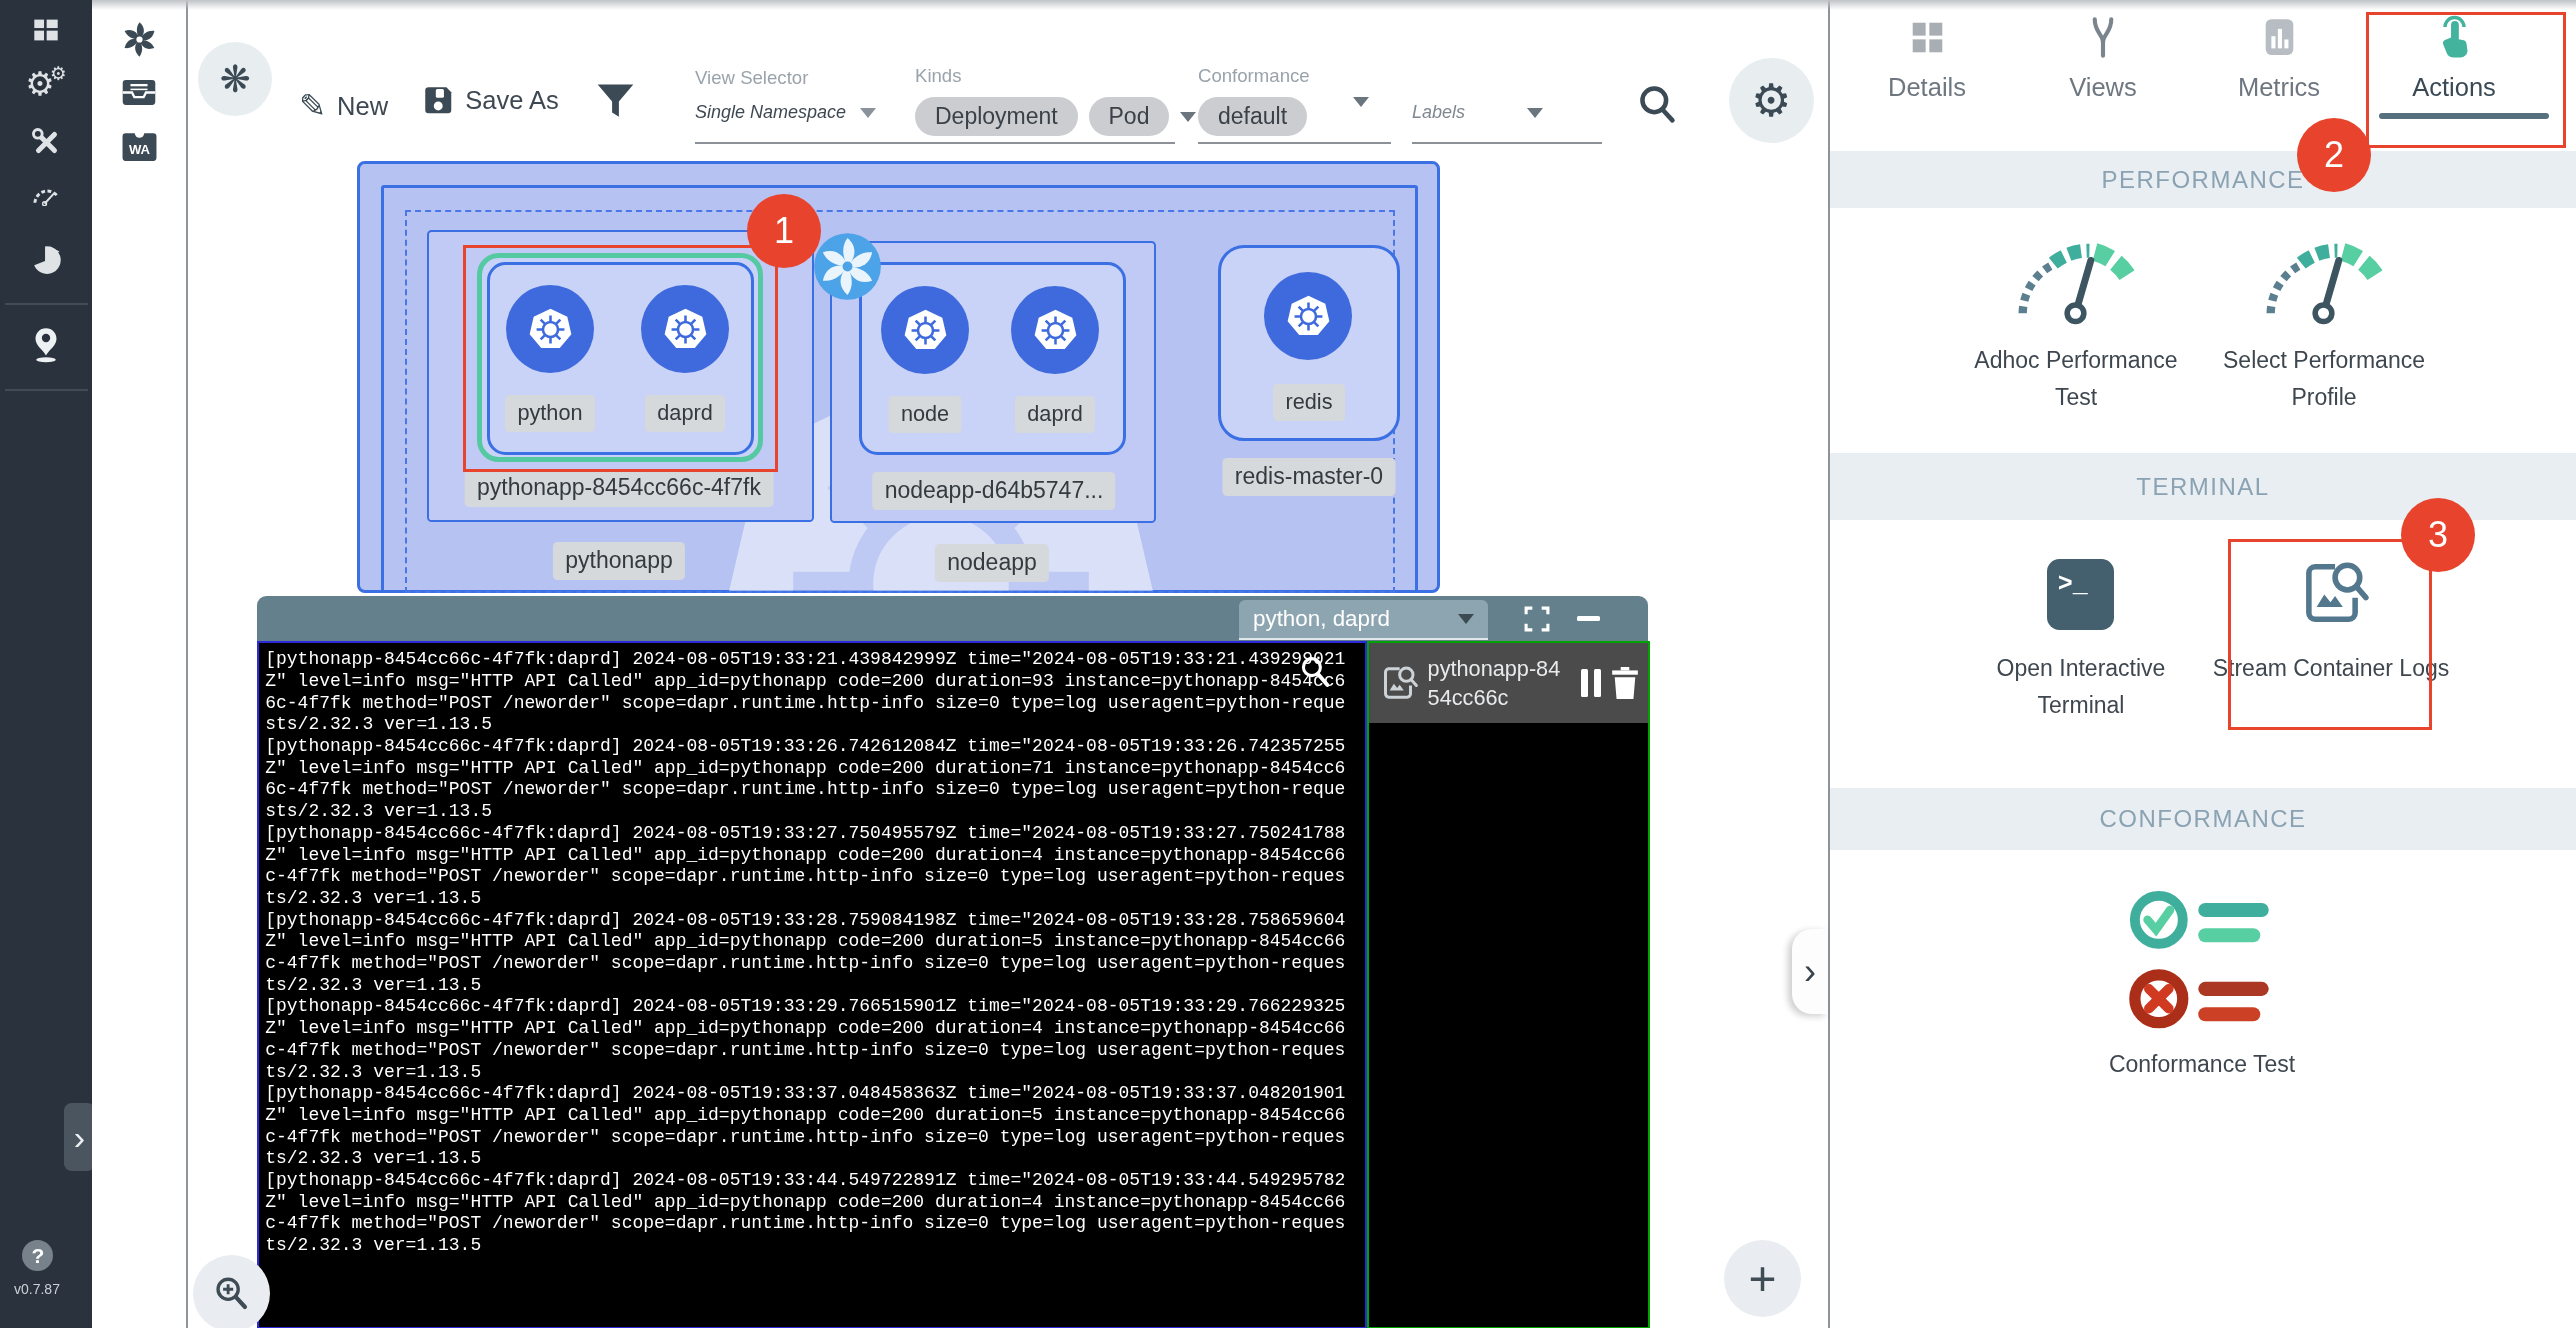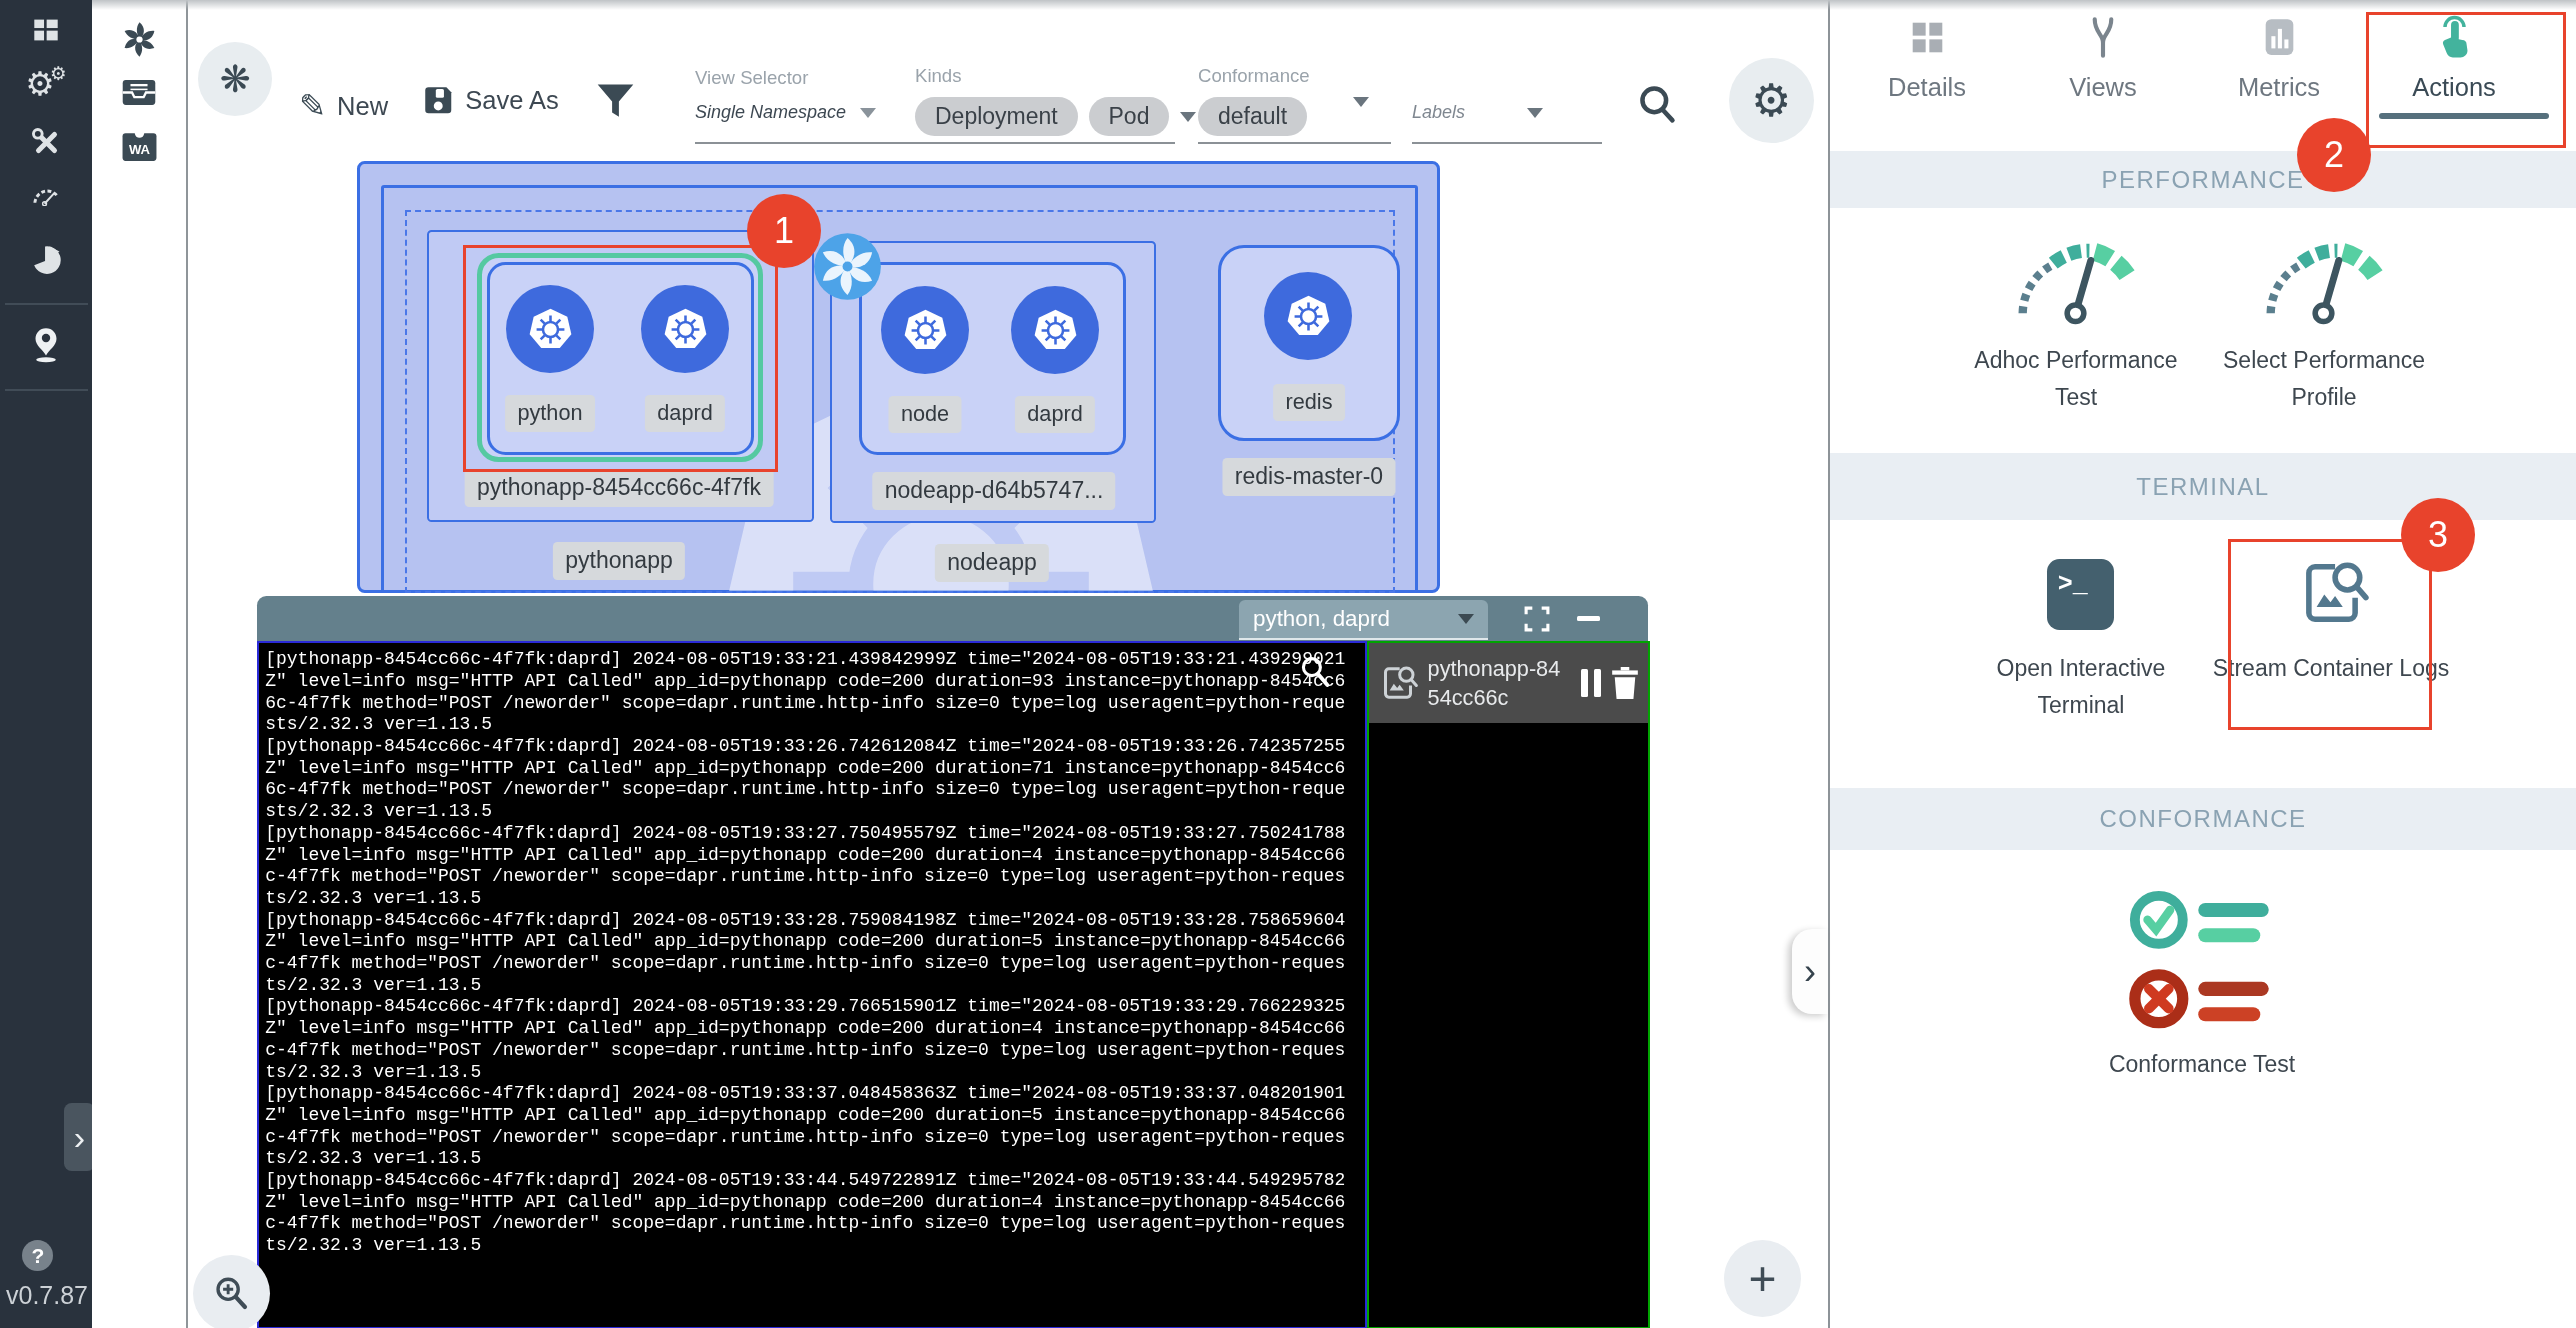--- a/index.html
+++ b/index.html
@@ -11,21 +11,21 @@
 
   
   .nav-dark { left:0; top:0; width:92px; height:1329px; background:#29323d; z-index:8; }
   .nav-dark .ico { position:absolute; left:0; width:92px; display:flex; justify-content:center; }
   .nav-sep { position:absolute; left:4.6px; width:83px; height:1.5px; background:#414c57; }
   .nav-chevron-tab { position:absolute; left:64px; top:1103px; width:31px; height:68px;
       background:#4a555f; border-radius:7.7px; color:#eef1f3; font-size:34px;
       display:flex; align-items:center; justify-content:center; z-index:9; }
   .help-circle { position:absolute; left:22.4px; top:1240px; width:31px; height:31px; border-radius:50%;
       background:#78828b; color:#fff; font-size:21px; font-weight:bold; }
-  .version { position:absolute; left:6px; top:1281px; color:#ccd1d6; font-size:25px; }
+  .version { position:absolute; left:14px; top:1281px; color:#ccd1d6; font-size:14px; }
   .nav-light { left:92px; top:0; width:96px; height:1329px; background:#fff;
       border-right:2.3px solid #8f9599; z-index:8; }
   .nav-light .ico { position:absolute; left:0; width:94px; display:flex; justify-content:center; }
   .rail2-chevron { position:absolute; left:116px; top:1288px; color:#44525c; font-size:36px; font-weight:bold; }
 
   
   .tool-circle { left:198px; top:42px; width:74px; height:74px; border-radius:50%; background:#e8edf0; }
   .glyph { font-family:"DejaVu Sans", sans-serif; color:#3b4a54; }
   .tbtn { position:absolute; display:flex; align-items:center; gap:10.8px; color:#3d4852; font-size:25.5px; }
   .ulabel { position:absolute; color:#9aa3ab; font-size:18.6px; }

